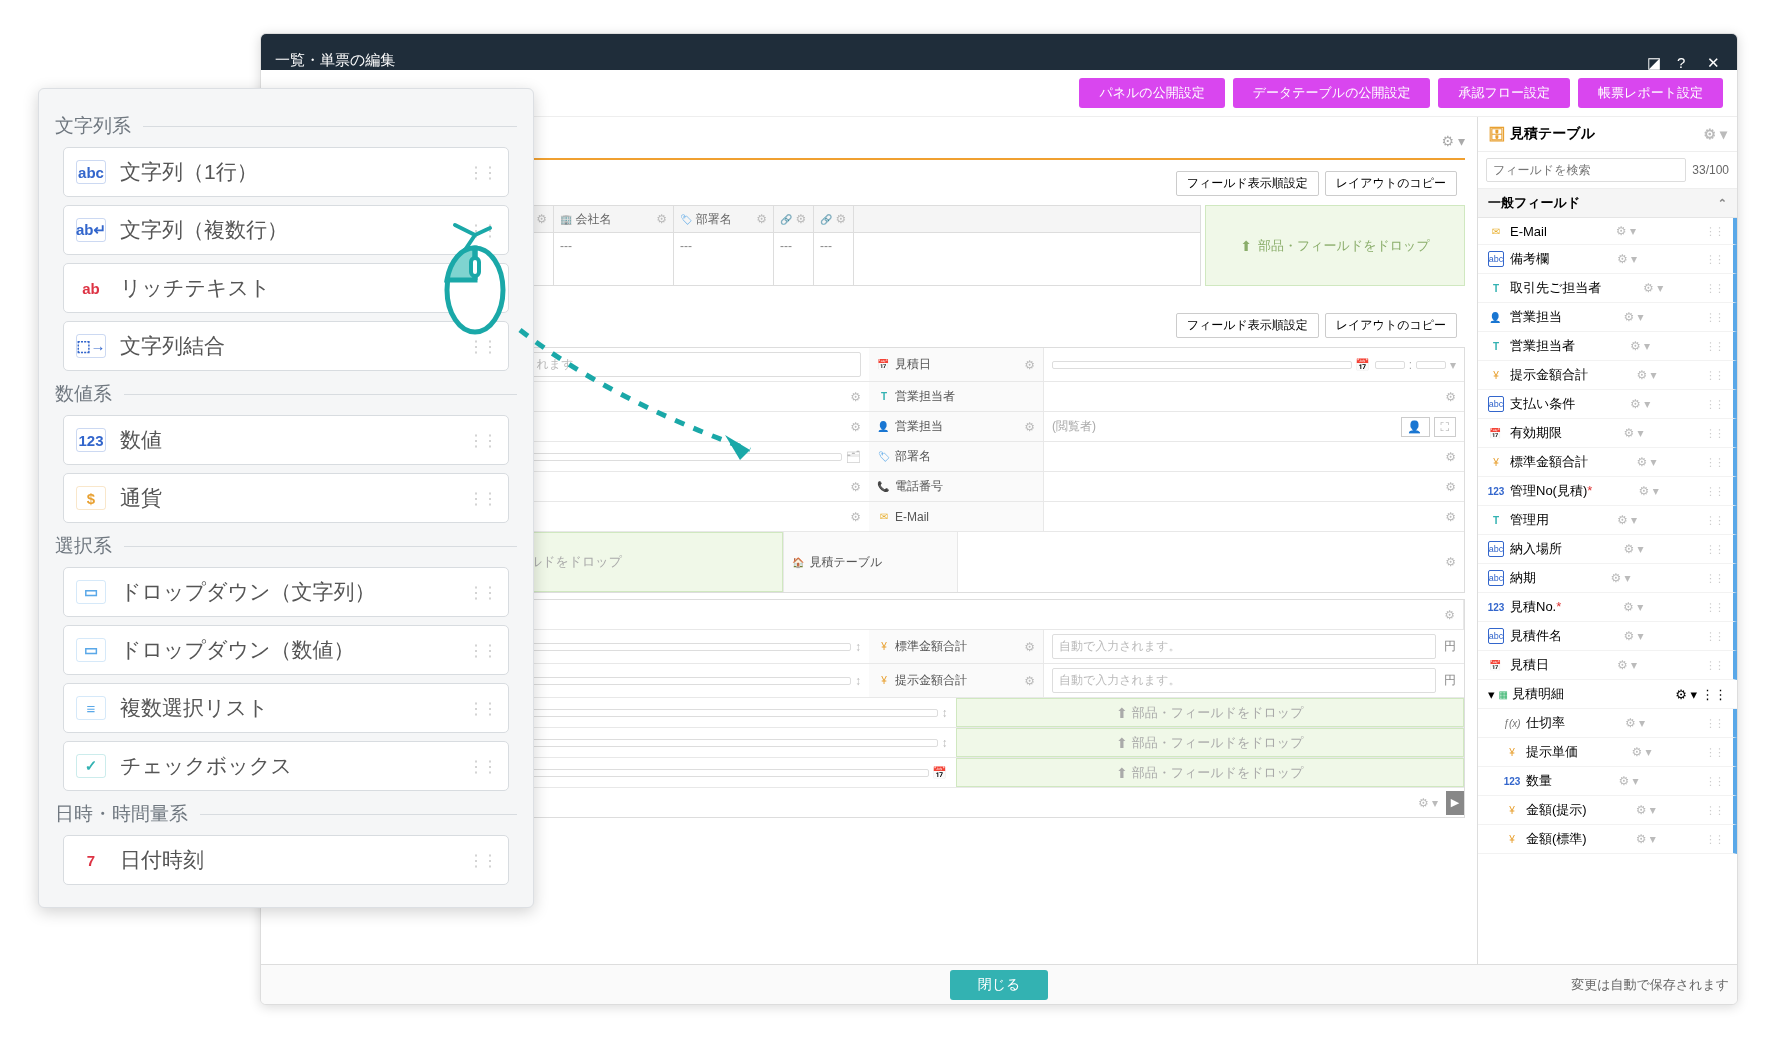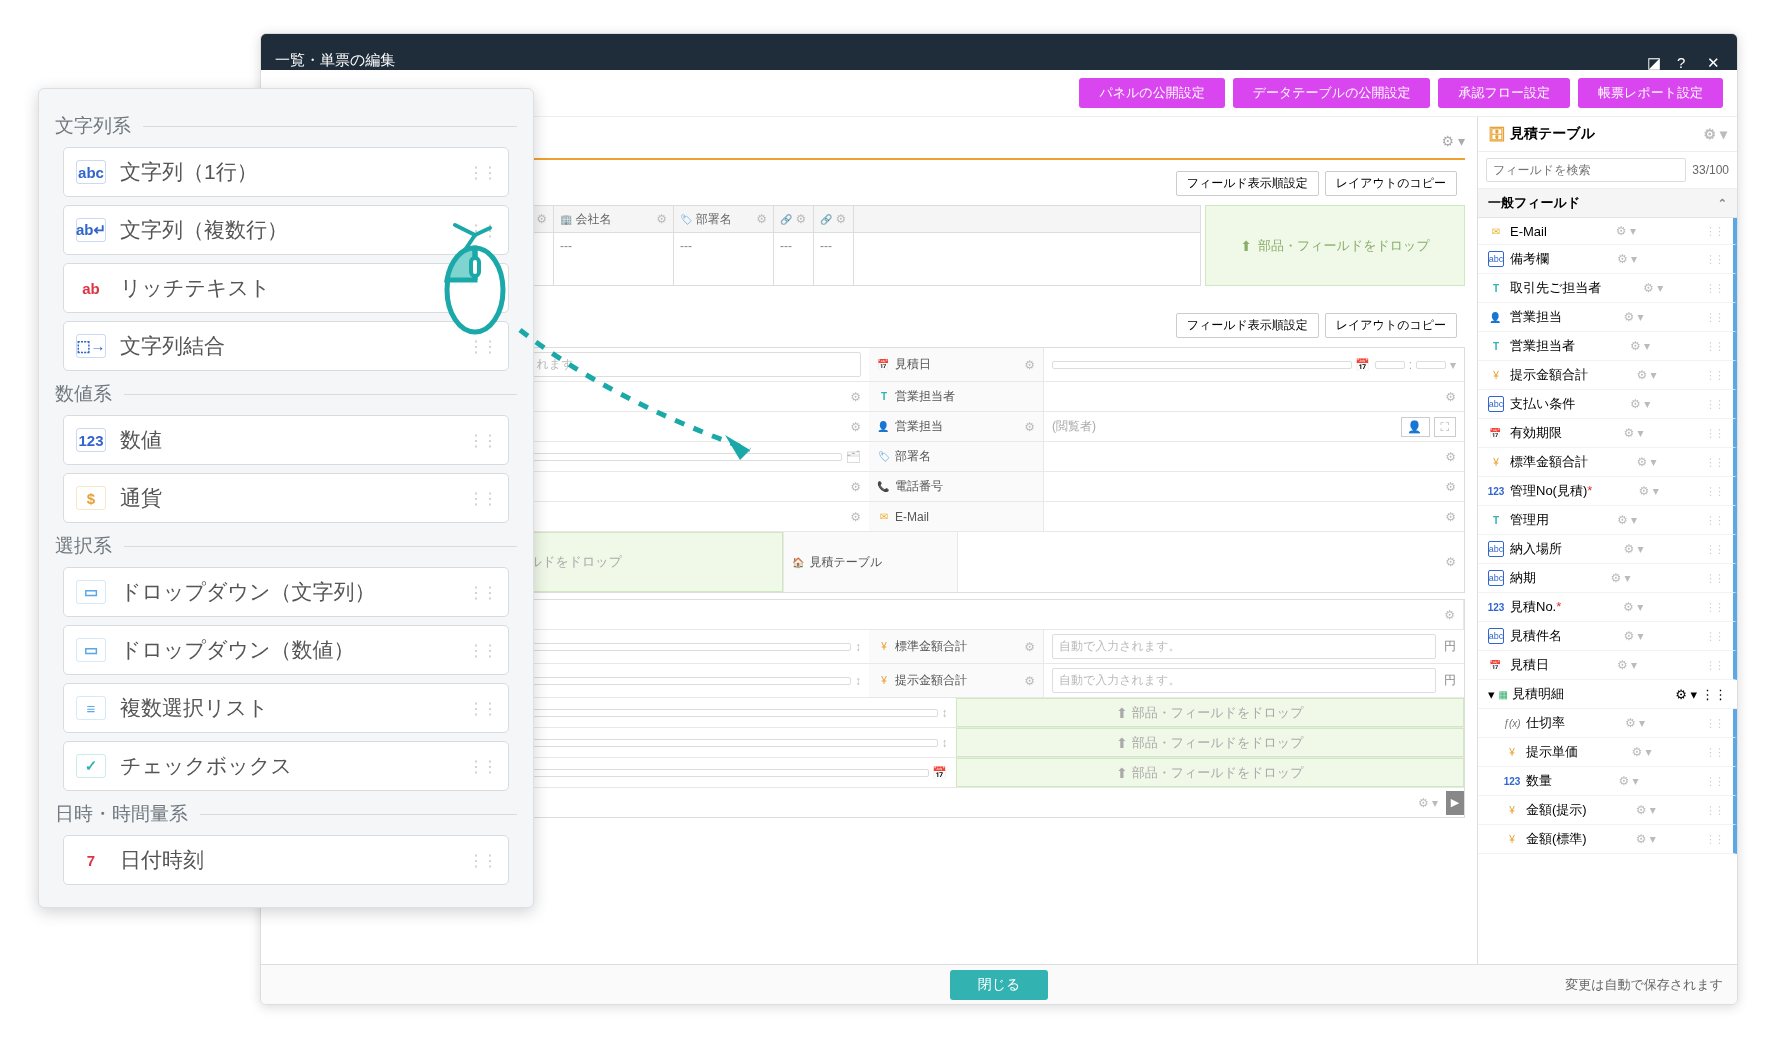--- a/index.html
+++ b/index.html
@@ -56,21 +56,21 @@
 .rp-item { display: flex; align-items: center; padding: 5px 10px; font-size: 13px; border-bottom: 1px solid #f2f2f2; border-right: 4px solid #5aa8e8; gap: 6px; cursor: grab; }
 .rp-item.sub { padding-left: 26px; }
 .rp-item .fi { width: 16px; height: 16px; flex-shrink: 0; }
 .rp-item .grab { margin-left: auto; color: #ccc; font-size: 11px; letter-spacing: -2px; }
 .rp-item .rgear { color: #bbb; font-size: 12px; margin-left: auto; }
 .sub-hdr { display: flex; align-items: center; padding: 5px 10px; font-size: 13px; gap: 4px; border-bottom: 1px solid #f2f2f2; }
 
 
 .footer { position: absolute; bottom: 0; left: 0; right: 0; height: 40px; background: #fafafa; border-top: 1px solid #ddd; display: flex; align-items: center; justify-content: center; }
 .close-btn { background: #33b2b2; color: #fff; border: none; padding: 6px 28px; font-size: 14px; border-radius: 3px; cursor: pointer; }
-.save-note { position: absolute; right: 14px; font-size: 13px; color: #666; }
+.save-note { position: absolute; right: 8px; font-size: 13px; color: #666; }
 
 
 .palette { position: absolute; left: 38px; top: 88px; width: 496px; background: #f5f6f7; border: 1px solid #dcdfe3; border-radius: 6px; box-shadow: 0 4px 16px rgba(0,0,0,0.18); padding: 14px 16px; z-index: 10; }
 .pal-cat { font-size: 19px; color: #707880; margin: 10px 0 8px 0; display: flex; align-items: center; }
 .pal-cat::after { content: ""; flex: 1; height: 1px; background: #d8dce0; margin-left: 12px; }
 .pal-item { background: #fff; border: 1px solid #d8dce0; border-radius: 5px; padding: 10px 12px; margin: 8px 8px; display: flex; align-items: center; gap: 14px; font-size: 21px; color: #555; cursor: grab; }
 .pal-item .pi-ic { width: 30px; height: 24px; flex-shrink: 0; display: inline-flex; align-items: center; justify-content: center; font-size: 15px; font-weight: bold; border-radius: 3px; }
 .pal-item .pi-grip { margin-left: auto; color: #ccc; font-size: 16px; letter-spacing: -2px; }
 
 

